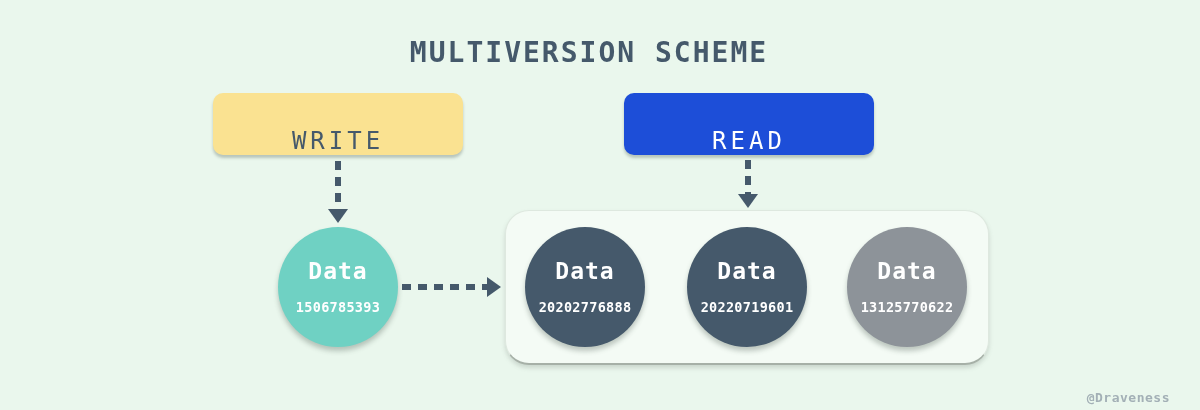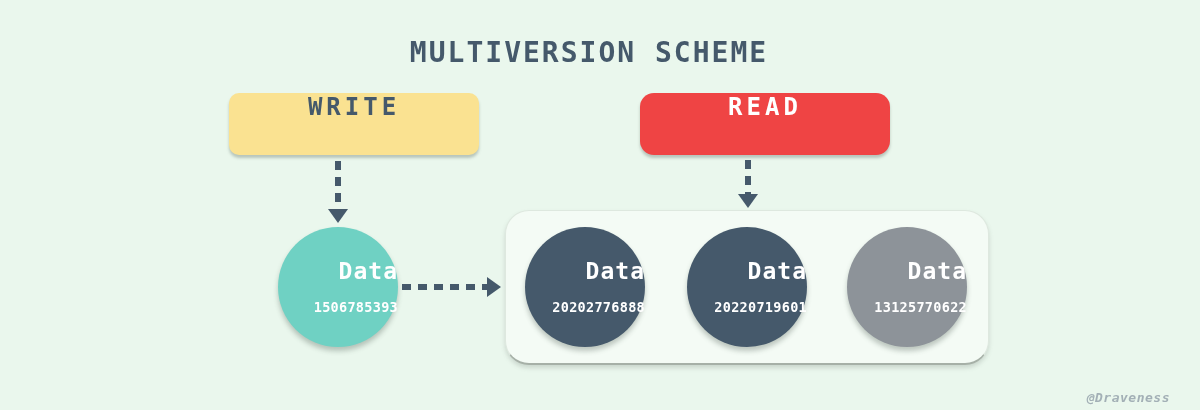--- a/index.html
+++ b/index.html
@@ -24,27 +24,26 @@
     font-weight: bold;
     letter-spacing: 2px;
     color: var(--color-ink, #45596B);
   }
   .node-box {
     position: absolute;
     width: 250px;
     height: 62px;
     border-radius: 10px;
     display: flex;
-    align-items: flex-start;
+    align-items: flex-end;
     justify-content: center;
     font-size: 24px;
-    font-weight: bold;
+    font-weight: normal;
     letter-spacing: 4px;
     box-shadow: 0 3px 3px rgba(90, 105, 95, 0.35);
-    margin-left: 16px;
   }
   .write-box { left: 213px; top: 93px; }
   .read-box  { left: 624px; top: 93px; }
   .versions-container {
     position: absolute;
     left: 505px;
     top: 210px;
     width: 484px;
     height: 155px;
     border-radius: 24px;
@@ -53,21 +52,21 @@
     border-bottom: 2px solid var(--color-container_edge, #A6B0A7);
     box-shadow: 0 3px 4px rgba(110, 125, 115, 0.25);
   }
   .circle {
     position: absolute;
     width: 120px;
     height: 120px;
     border-radius: 50%;
     display: flex;
     flex-direction: column;
-    align-items: flex-end;
+    align-items: center;
     justify-content: center;
     box-shadow: 0 4px 5px rgba(60, 75, 65, 0.3);
   }
   .circle .circle-label {
     font-size: 23px;
     font-weight: bold;
     letter-spacing: 1px;
     line-height: 1.1;
   }
   .circle .circle-version {
@@ -120,35 +119,34 @@
   .current-to-versions-arrow { left: 402px; top: 277px; width: 99px; }
 
   .watermark {
     position: absolute;
     right: 8px;
     bottom: 5px;
     font-size: 13px;
     font-weight: bold;
     letter-spacing: 0.5px;
     color: var(--color-watermark_text, #A3B0B6);
-    font-style: italic;
   }
 </style>
 </head>
 <body>
 
 <div class="canvas">
 
   <div class="diagram-title">MULTIVERSION SCHEME</div>
 
   <div class="node-box write-box" style="background-color: rgb(250, 226, 145); color: rgb(69, 89, 107);">
     <span>WRITE</span>
   </div>
 
-  <div class="node-box read-box" style="background-color: #ef4444; color: rgb(255, 255, 255); border-radius: 14px;">
+  <div class="node-box read-box" style="background-color: #1d4ed8; color: rgb(255, 255, 255);">
     <span>READ</span>
   </div>
 
   <div class="v-arrow write-arrow">
     <div class="dash-line"></div>
     <div class="arrow-head"></div>
   </div>
 
   <div class="v-arrow read-arrow">
     <div class="dash-line"></div>

